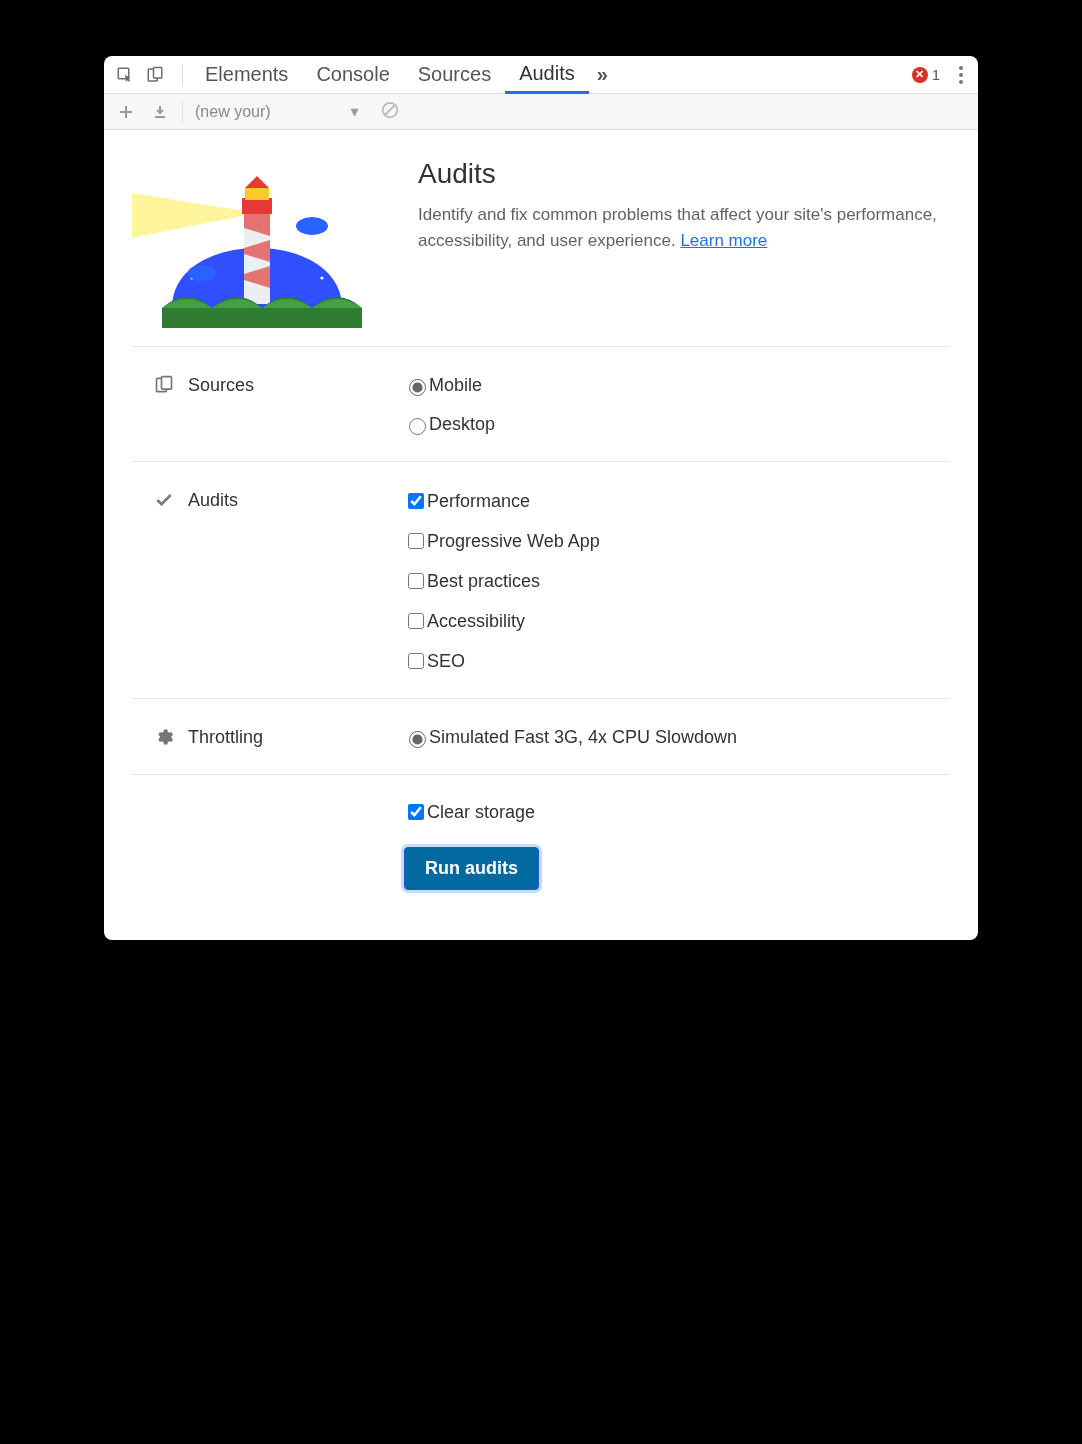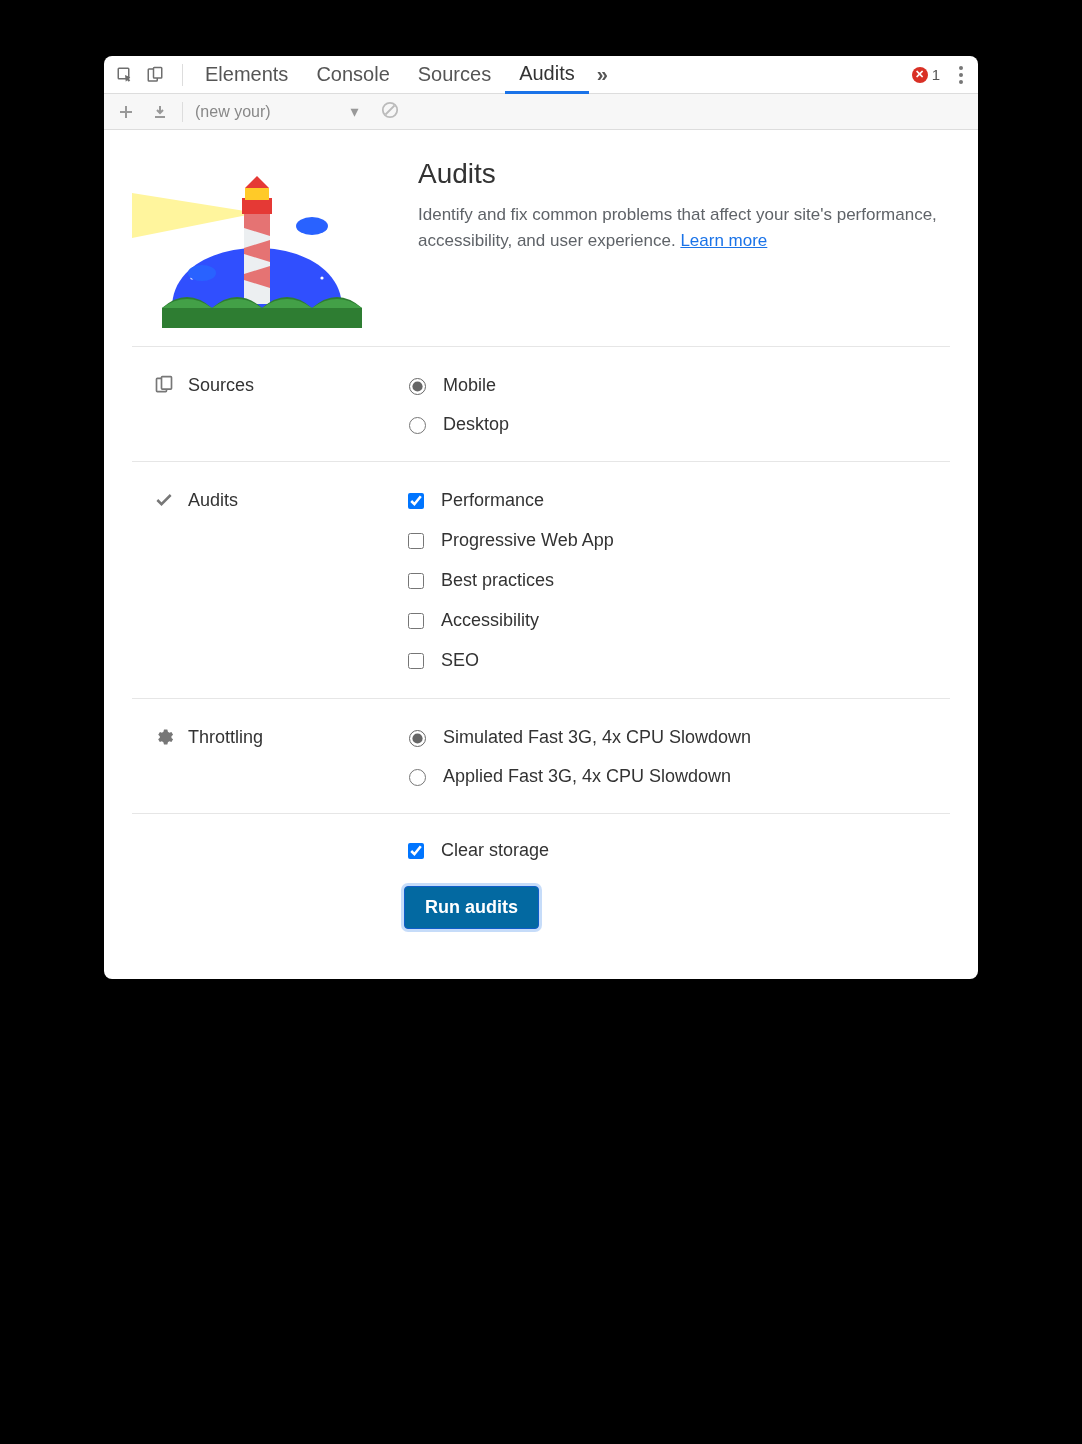--- a/index.html
+++ b/index.html
@@ -73,21 +73,21 @@
   .hero-text a{color:#1a73e8;text-align:center;}
   .section{
     display:flex; border-top:1px solid #e6e6e6; padding:28px 0 26px 0;
   }
   .section .label-col{
     width:272px; display:flex; align-items:flex-start; gap:14px; padding-left:22px;
   }
   .section .label-col .sicon{width:20px;height:20px;color:#777;flex-shrink:0;}
   .section .label-col .slabel{font-size:18px;color:#333;}
   .section .options{flex:1;display:flex;flex-direction:column;gap:18px;}
-  .opt{display:flex;align-items:flex-start;gap:14px;font-size:18px;color:#333;}
+  .opt{display:flex;align-items:center;font-size:18px;color:#333;}
   input[type=radio]{width:17px;height:17px;accent-color:#666;}
   input[type=checkbox]{width:16px;height:16px;}
   .run-row{border-top:1px solid #e6e6e6;padding:26px 0 10px 272px;display:flex;flex-direction:column;gap:24px;align-items:flex-start;}
   .run-btn{
     background:#0369a1;color:#fff;border:1px solid #0f5dc9;
     border-radius:4px;padding:10px 20px;font-size:18px;font-weight:600;
     box-shadow:0 0 0 3px rgba(26,115,232,0.25);
     cursor:pointer;
   }
 </style>
@@ -252,24 +252,20 @@
               <path d="M12 8a4 4 0 100 8 4 4 0 000-8zm9 4a7 7 0 00-.1-1l2-1.6-2-3.4-2.4 1a7 7 0 00-1.7-1L16 3h-4l-.8 2.9a7 7 0 00-1.7 1l-2.4-1-2 3.4L7 11a7 7 0 000 2l-2 1.6 2 3.4 2.4-1a7 7 0 001.7 1L12 21h4l.8-2.9a7 7 0 001.7-1l2.4 1 2-3.4-2-1.6c.1-.3.1-.7.1-1z"></path>
             </svg>
         </span>
         <span class="slabel">Throttling</span>
       </div>
       <div class="options">
         <label class="opt">
           <input type="radio" name="thr" checked="" style="">
           <span>Simulated Fast 3G, 4x CPU Slowdown</span>
         </label>
-        <label class="opt">
-          <input type="radio" name="thr" style="">
-          <span>Applied Fast 3G, 4x CPU Slowdown</span>
-        </label>
       </div>
     </div>
 
     <div class="run-row">
       <label class="opt">
         <input type="checkbox" checked="" style="">
         <span>Clear storage</span>
       </label>
       <button class="run-btn">Run audits</button>
     </div>

